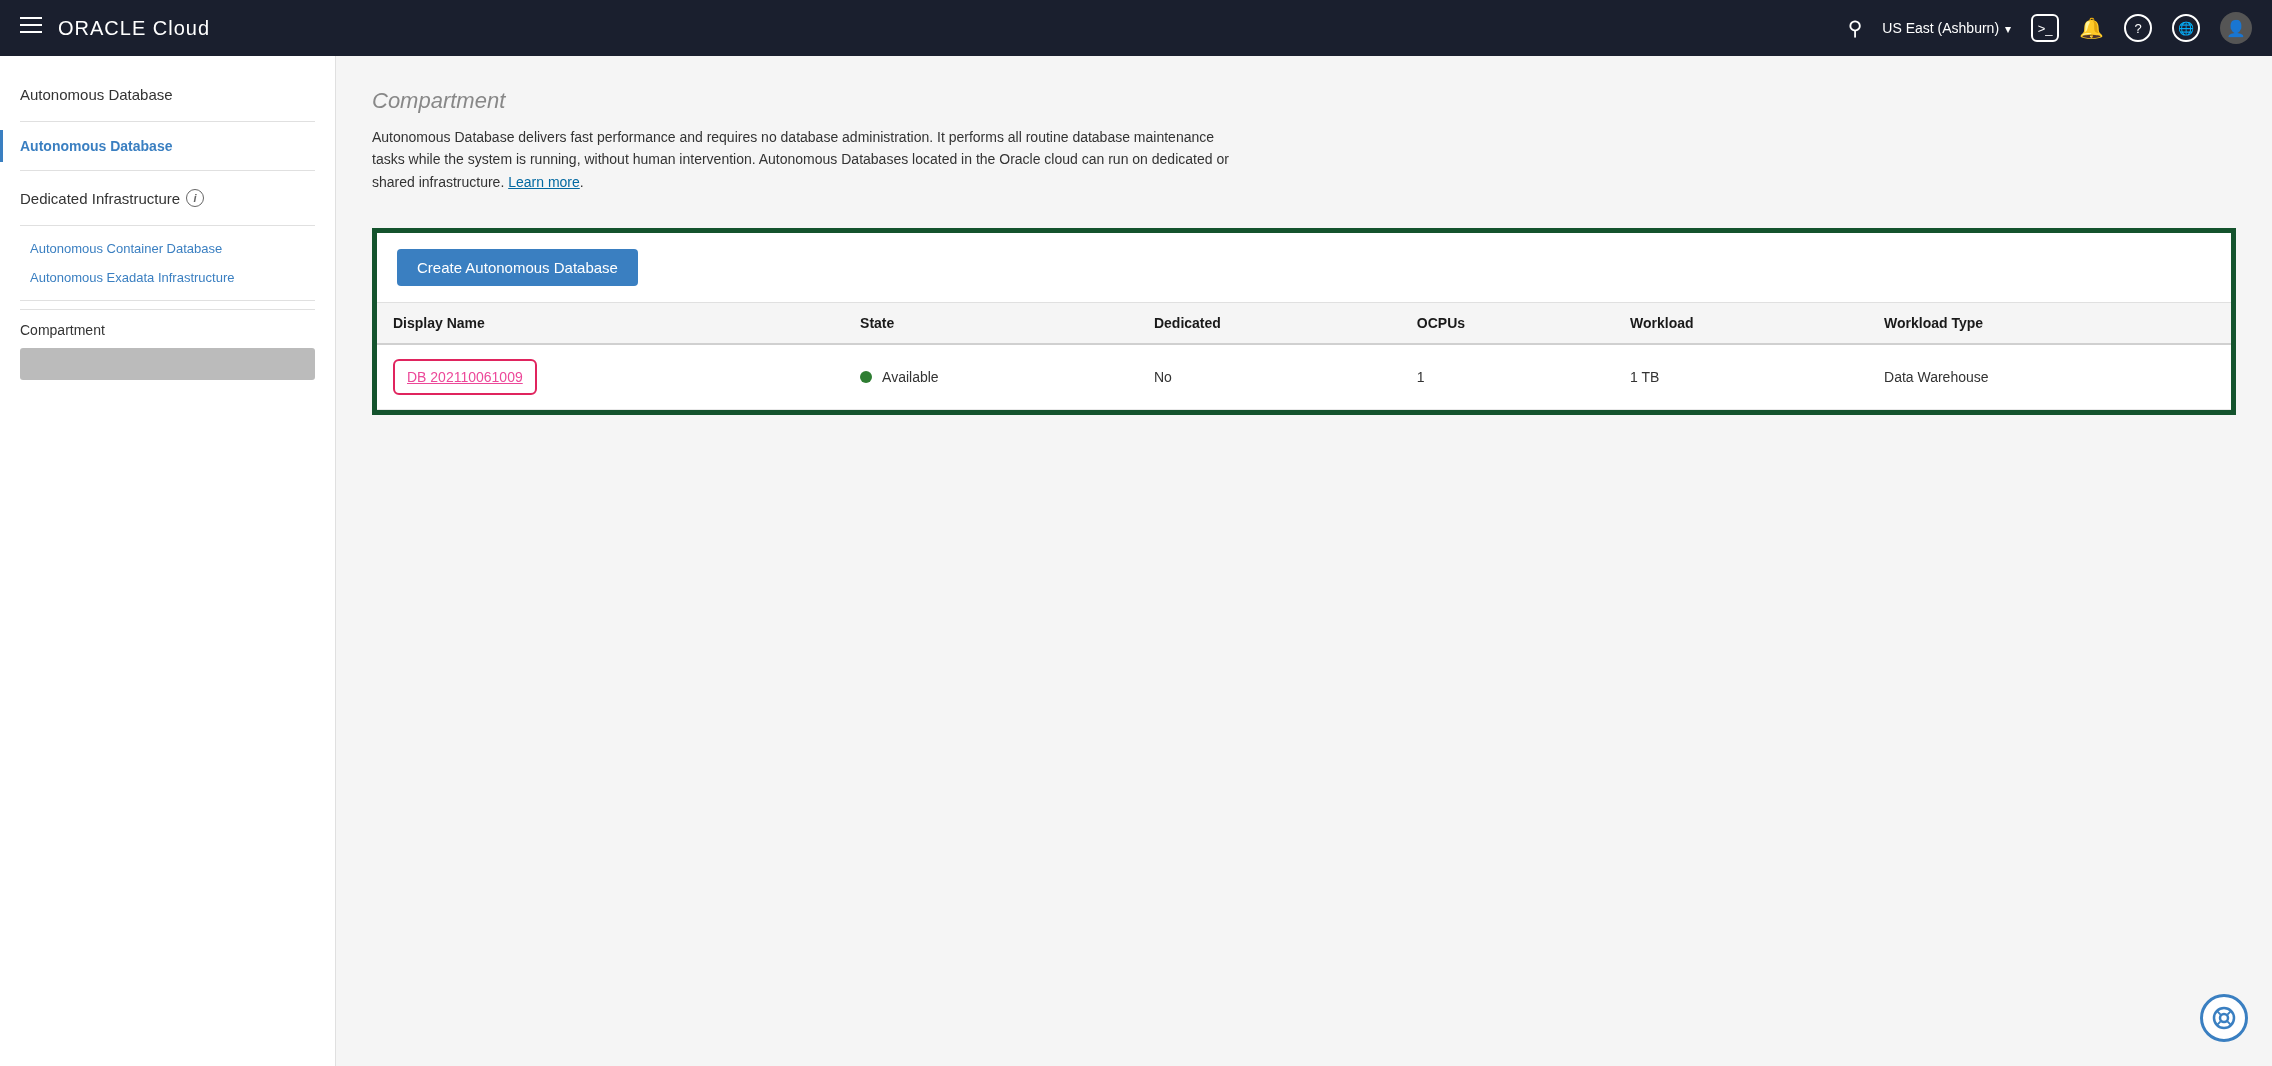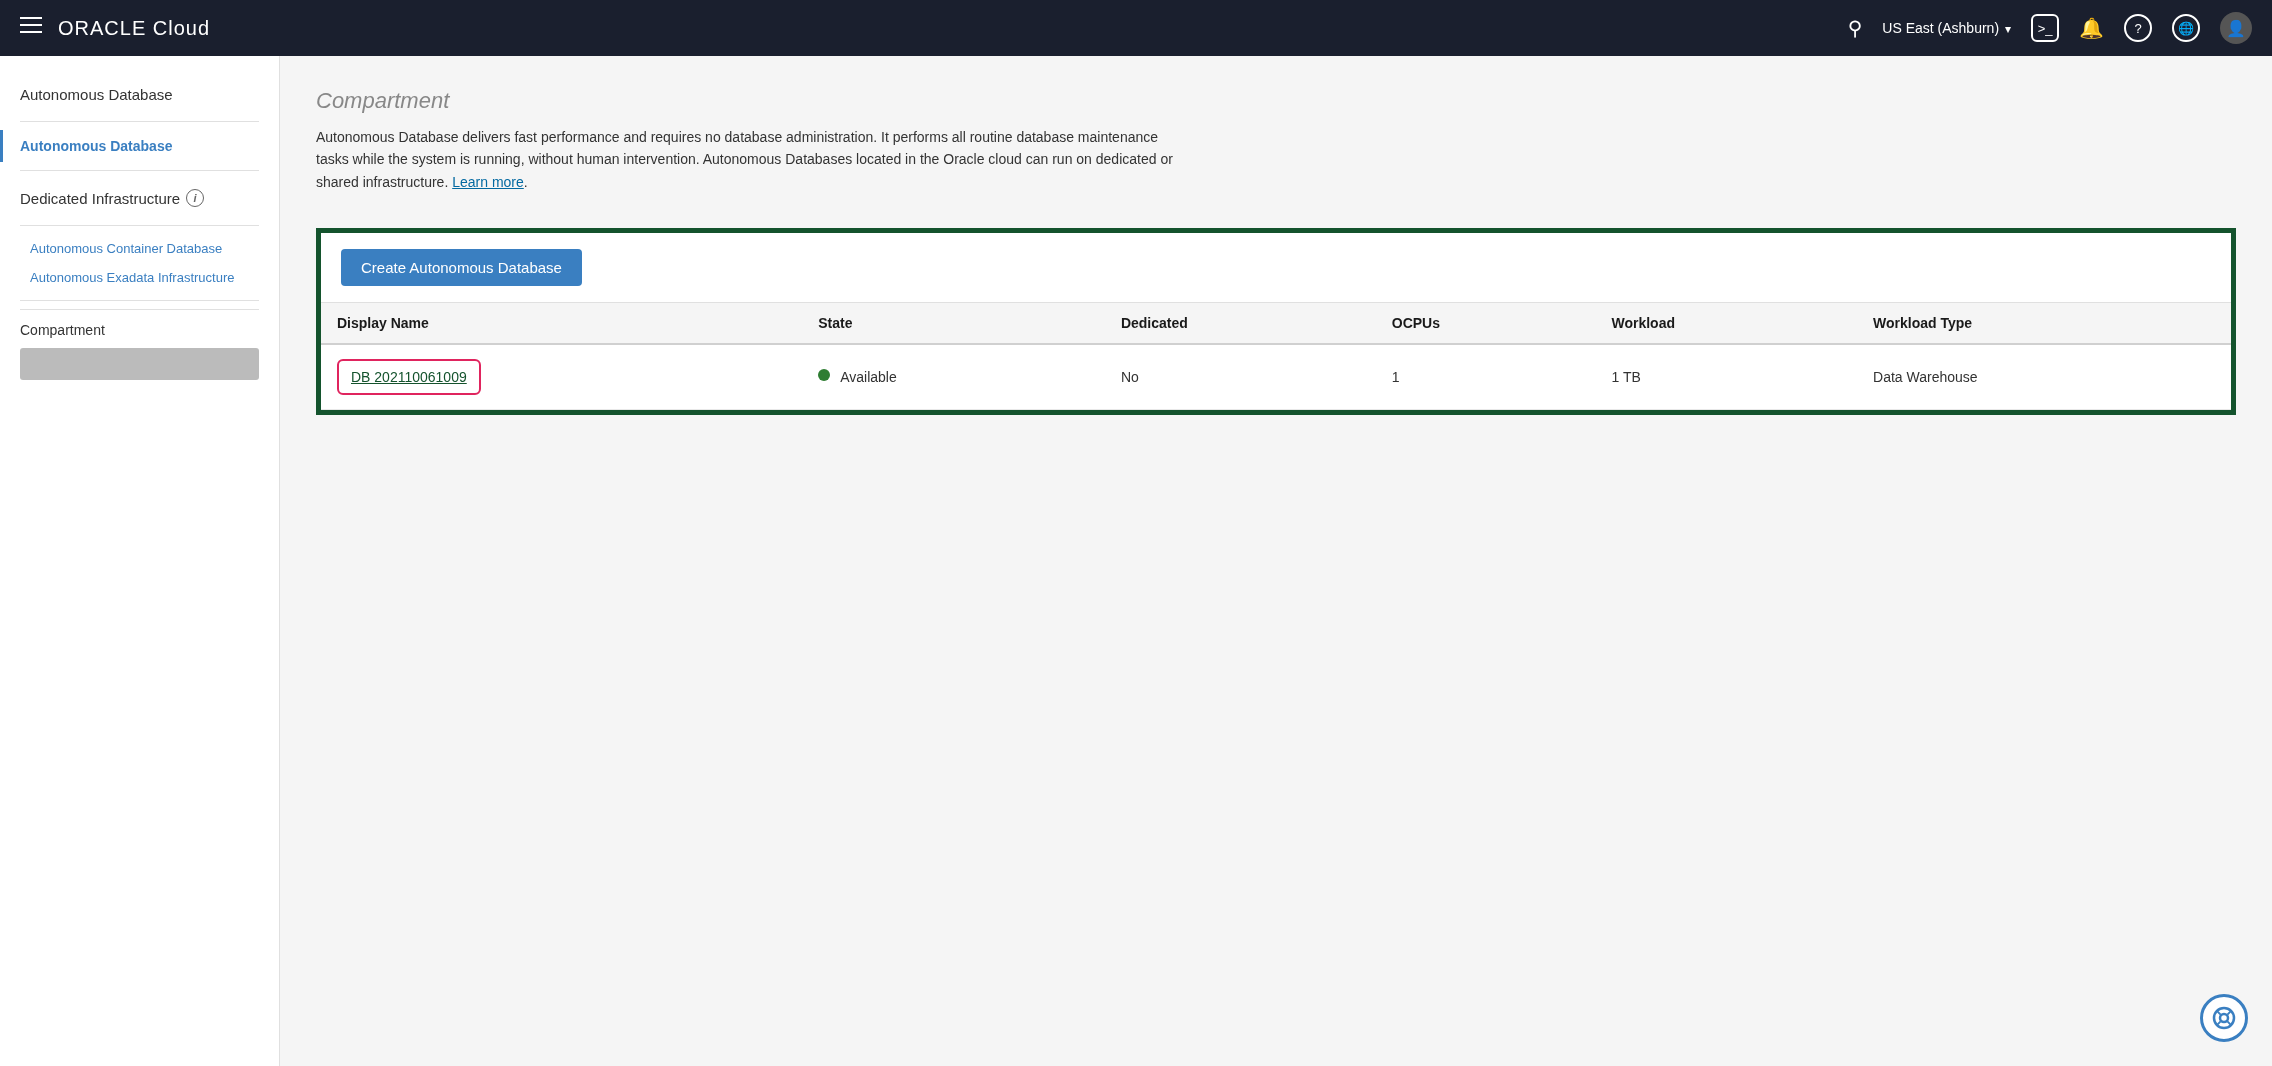--- a/index.html
+++ b/index.html
@@ -28,21 +28,21 @@
     .nav-icon { color: white; font-size: 18px; cursor: pointer; }
     .nav-icon-circle { width: 28px; height: 28px; border: 2px solid white; border-radius: 6px; display: flex; align-items: center; justify-content: center; font-size: 13px; color: white; cursor: pointer; }
     .nav-icon-round { width: 28px; height: 28px; border: 2px solid white; border-radius: 50%; display: flex; align-items: center; justify-content: center; font-size: 13px; color: white; cursor: pointer; }
     .user-avatar { width: 32px; height: 32px; border-radius: 50%; background: #555; display: flex; align-items: center; justify-content: center; font-size: 16px; color: white; cursor: pointer; }
 
     
     .layout { display: flex; margin-top: 56px; min-height: calc(100vh - 56px); }
 
     
     .sidebar {
-      width: 280px;
+      width: 336px;
       background: white;
       border-right: 1px solid #e0e0e0;
       padding: 20px 0;
       flex-shrink: 0;
       overflow-y: auto;
     }
     .sidebar-section-title {
       font-size: 15px;
       color: #333;
       padding: 10px 20px;
@@ -162,40 +162,40 @@
     }
     .data-table tbody td {
       padding: 14px 16px;
       font-size: 14px;
       color: #333;
       border-bottom: 1px solid #e8e8e8;
       vertical-align: middle;
     }
 
     .db-link {
-      color: #14532d;
+      color: #ec4899;
       text-decoration: underline;
       cursor: pointer;
       font-weight: 500;
     }
     .db-link-cell {
       border: 2.5px solid #e0245e;
       border-radius: 6px;
       padding: 8px 12px;
       display: inline-block;
     }
     .status-dot {
       width: 12px; height: 12px;
       border-radius: 50%;
       display: inline-block;
       margin-right: 6px;
       vertical-align: middle;
     }
     .status-available { background: #2e7d32; }
-    .status-cell { display: flex; gap: 4px; white-space: nowrap; }
+    .status-cell { display: flex; align-items: center; gap: 4px; white-space: nowrap; }
 
     
     .help-fab {
       position: fixed;
       bottom: 24px;
       right: 24px;
       width: 48px; height: 48px;
       border: 3px solid #3a7fc1;
       border-radius: 50%;
       background: white;

